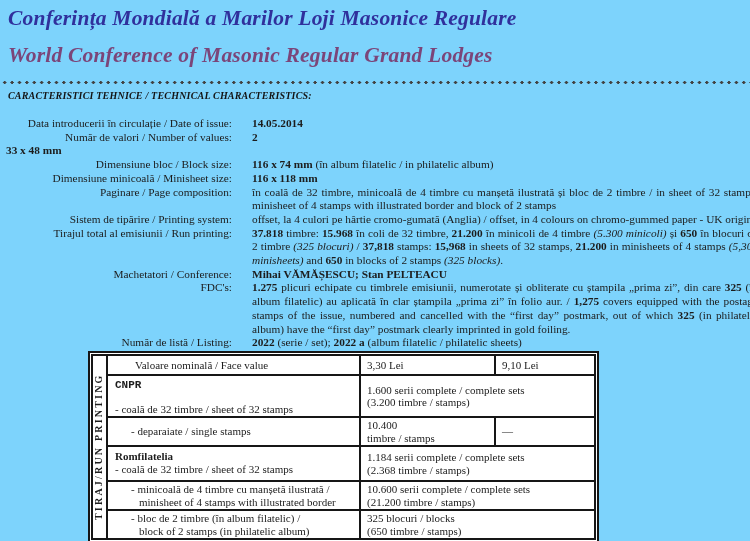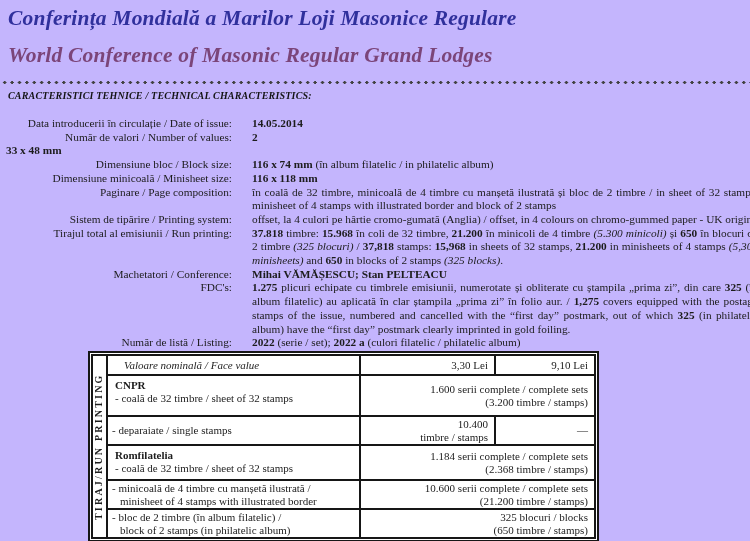--- a/index.html
+++ b/index.html
@@ -1,18 +1,18 @@
 <!DOCTYPE html>
 <html><head>
 <meta charset="utf-8">
 <style>
   html,body{margin:0;padding:0;background:#ffffff;}
   body{width:750px;height:541px;overflow:hidden;position:relative;
        font-family:"Liberation Serif","DejaVu Serif",serif;color:#1c1c1c;}
-  .page{position:absolute;inset:0;background:#c4b5fd;}
+  .page{position:absolute;inset:0;background:#7dd3fc;}
 
   .title{position:absolute;left:8px;font-weight:bold;font-style:italic;
          font-size:21.5px;white-space:nowrap;letter-spacing:0.2px;}
   .title-ro{top:6px;color:#30309c;}
   .title-en{top:43px;color:#7b4579;}
 
   .dotted-rule{position:absolute;left:0;top:80px;width:750px;height:5px;
     background-image:radial-gradient(circle,#424242 1.45px,transparent 1.6px);
     background-size:7.4px 5px;background-position:1px 0;}
 
@@ -34,26 +34,26 @@
   td{border:2px solid #161616;padding:1px 6px;vertical-align:middle;
      overflow:hidden;}
   col.c-rot{width:15px;}
   col.c-lbl{width:253px;}
   col.c-v1{width:135px;}
   col.c-v2{width:100px;}
   tr.r1{height:20px;} tr.r2{height:41px;} tr.r3{height:25px;}
   tr.r4{height:35px;} tr.r5{height:27px;} tr.r6{height:27px;}
   td.rot{writing-mode:vertical-rl;transform:rotate(180deg);text-align:center;
          font-weight:bold;font-size:10px;letter-spacing:2.2px;padding:0;}
-  td.hdr-label{padding-left:16px;font-style:italic;}
-  td.c{text-align:right;white-space:pre-line;}
-  td.lbl{vertical-align:middle;padding-left:4px;}
+  td.hdr-label{padding-left:27px;}
+  td.c{text-align:left;white-space:pre-line;}
+  td.lbl{vertical-align:middle;padding-left:23px;}
   td.lbl-top{vertical-align:top;padding-top:3px;padding-left:7px;}
   .grp{font-weight:bold;}
-  .gap-lg{}
+  .gap-lg{margin-bottom:11px;font-family:Liberation Mono, monospace;}
   .gap-sm{}
   .l2{padding-left:8px;}
 </style>
 </head>
 <body>
 
 <div class="page">
 
   <div class="title title-ro">Conferința Mondială a Marilor Loji Masonice Regulare</div>
   <div class="title title-en">World Conference of Masonic Regular Grand Lodges</div>
@@ -97,21 +97,21 @@
     <div class="spec-row">
       <div class="spec-label">Machetatori / Conference:</div>
       <div class="spec-value"><span class="b">Mihai VĂMĂȘESCU; Stan PELTEACU</span></div>
     </div>
     <div class="spec-row">
       <div class="spec-label">FDC's:</div>
       <div class="spec-value"><span class="b">1.275</span><span> plicuri echipate cu timbrele emisiunii, numerotate și obliterate cu ștampila „prima zi”, din care </span><span class="b">325</span><span> (în album filatelic) au aplicată în clar ștampila „prima zi” în folio aur. / </span><span class="b">1,275</span><span> covers equipped with the postage stamps of the issue, numbered and cancelled with the “first day” postmark, out of which </span><span class="b">325</span><span> (in philatelic album) have the “first day” postmark clearly imprinted in gold foiling.</span></div>
     </div>
     <div class="spec-row">
       <div class="spec-label">Număr de listă / Listing:</div>
-      <div class="spec-value"><span class="b">2022</span><span> (serie / set); </span><span class="b">2022 a</span><span> (culori filatelic / philatelic album)</span></div>
+      <div class="spec-value"><span class="b">2022</span><span> (serie / set); </span><span class="b">2022 a</span><span> (album filatelic / philatelic sheets)</span></div>
     </div>
   </div>
 
   <div class="tblwrap">
     <table>
       <colgroup>
         <col class="c-rot">
           <col class="c-lbl">
           <col class="c-v1">
           <col class="c-v2">

